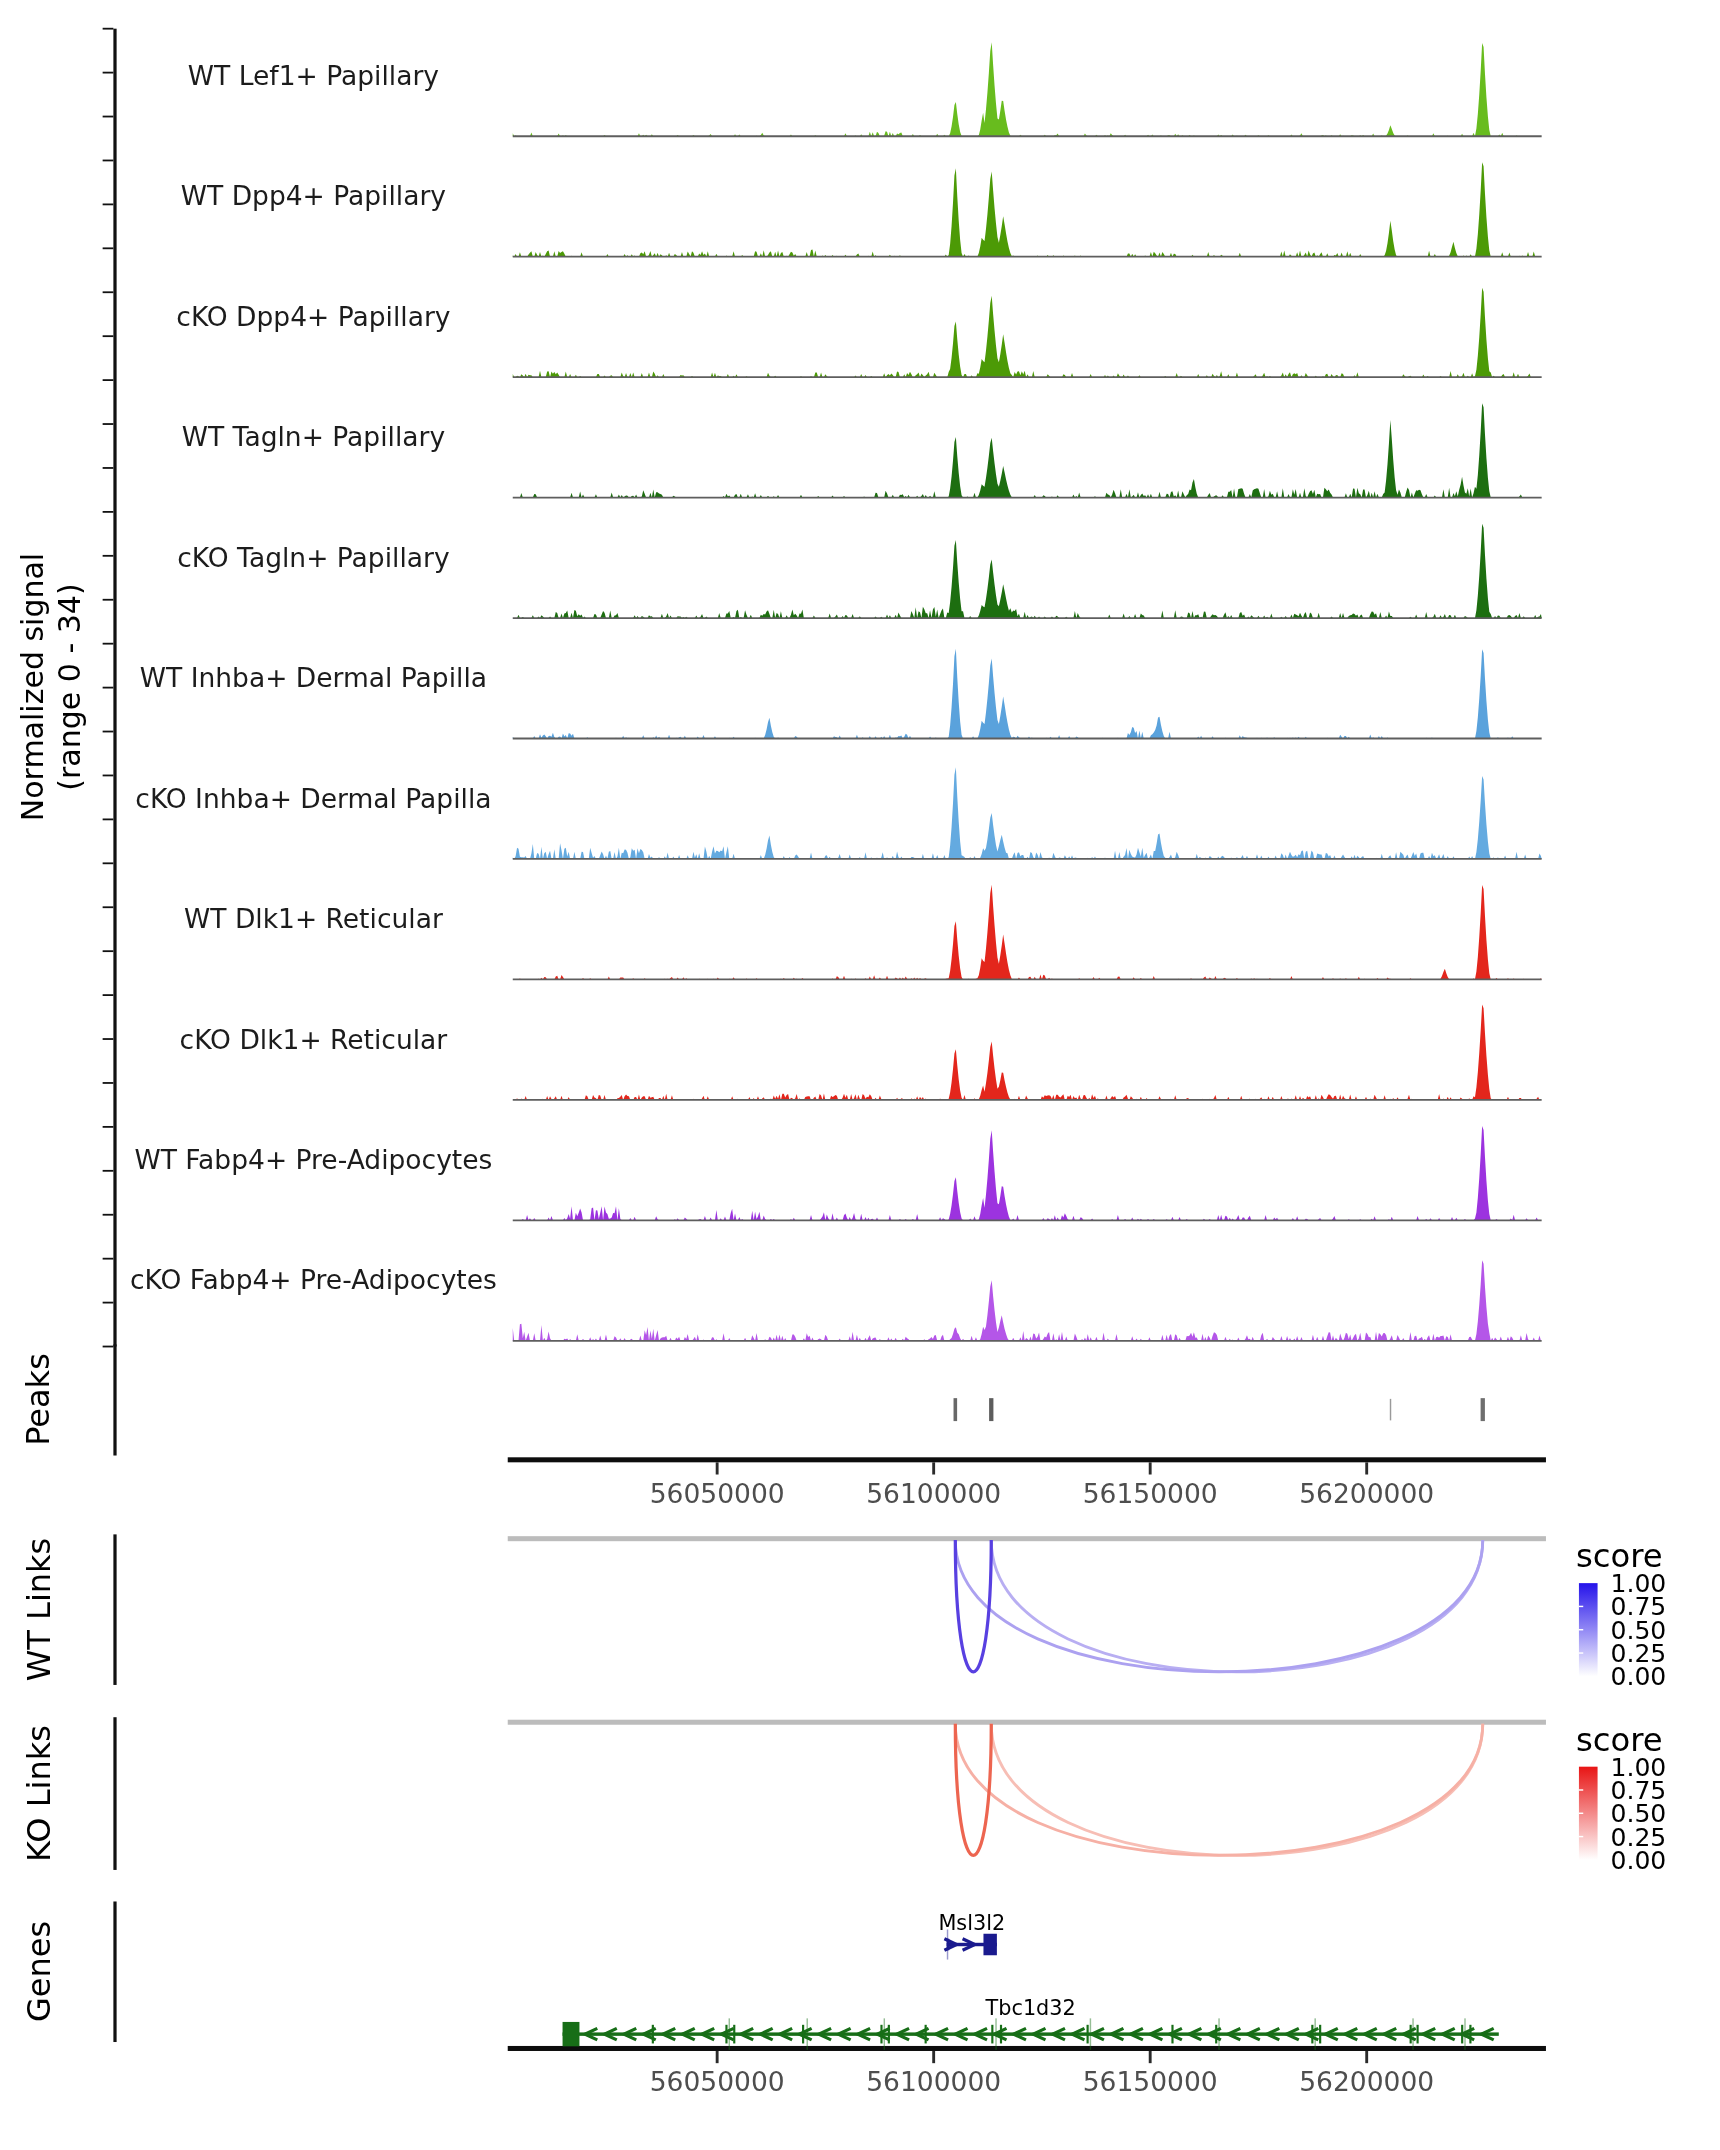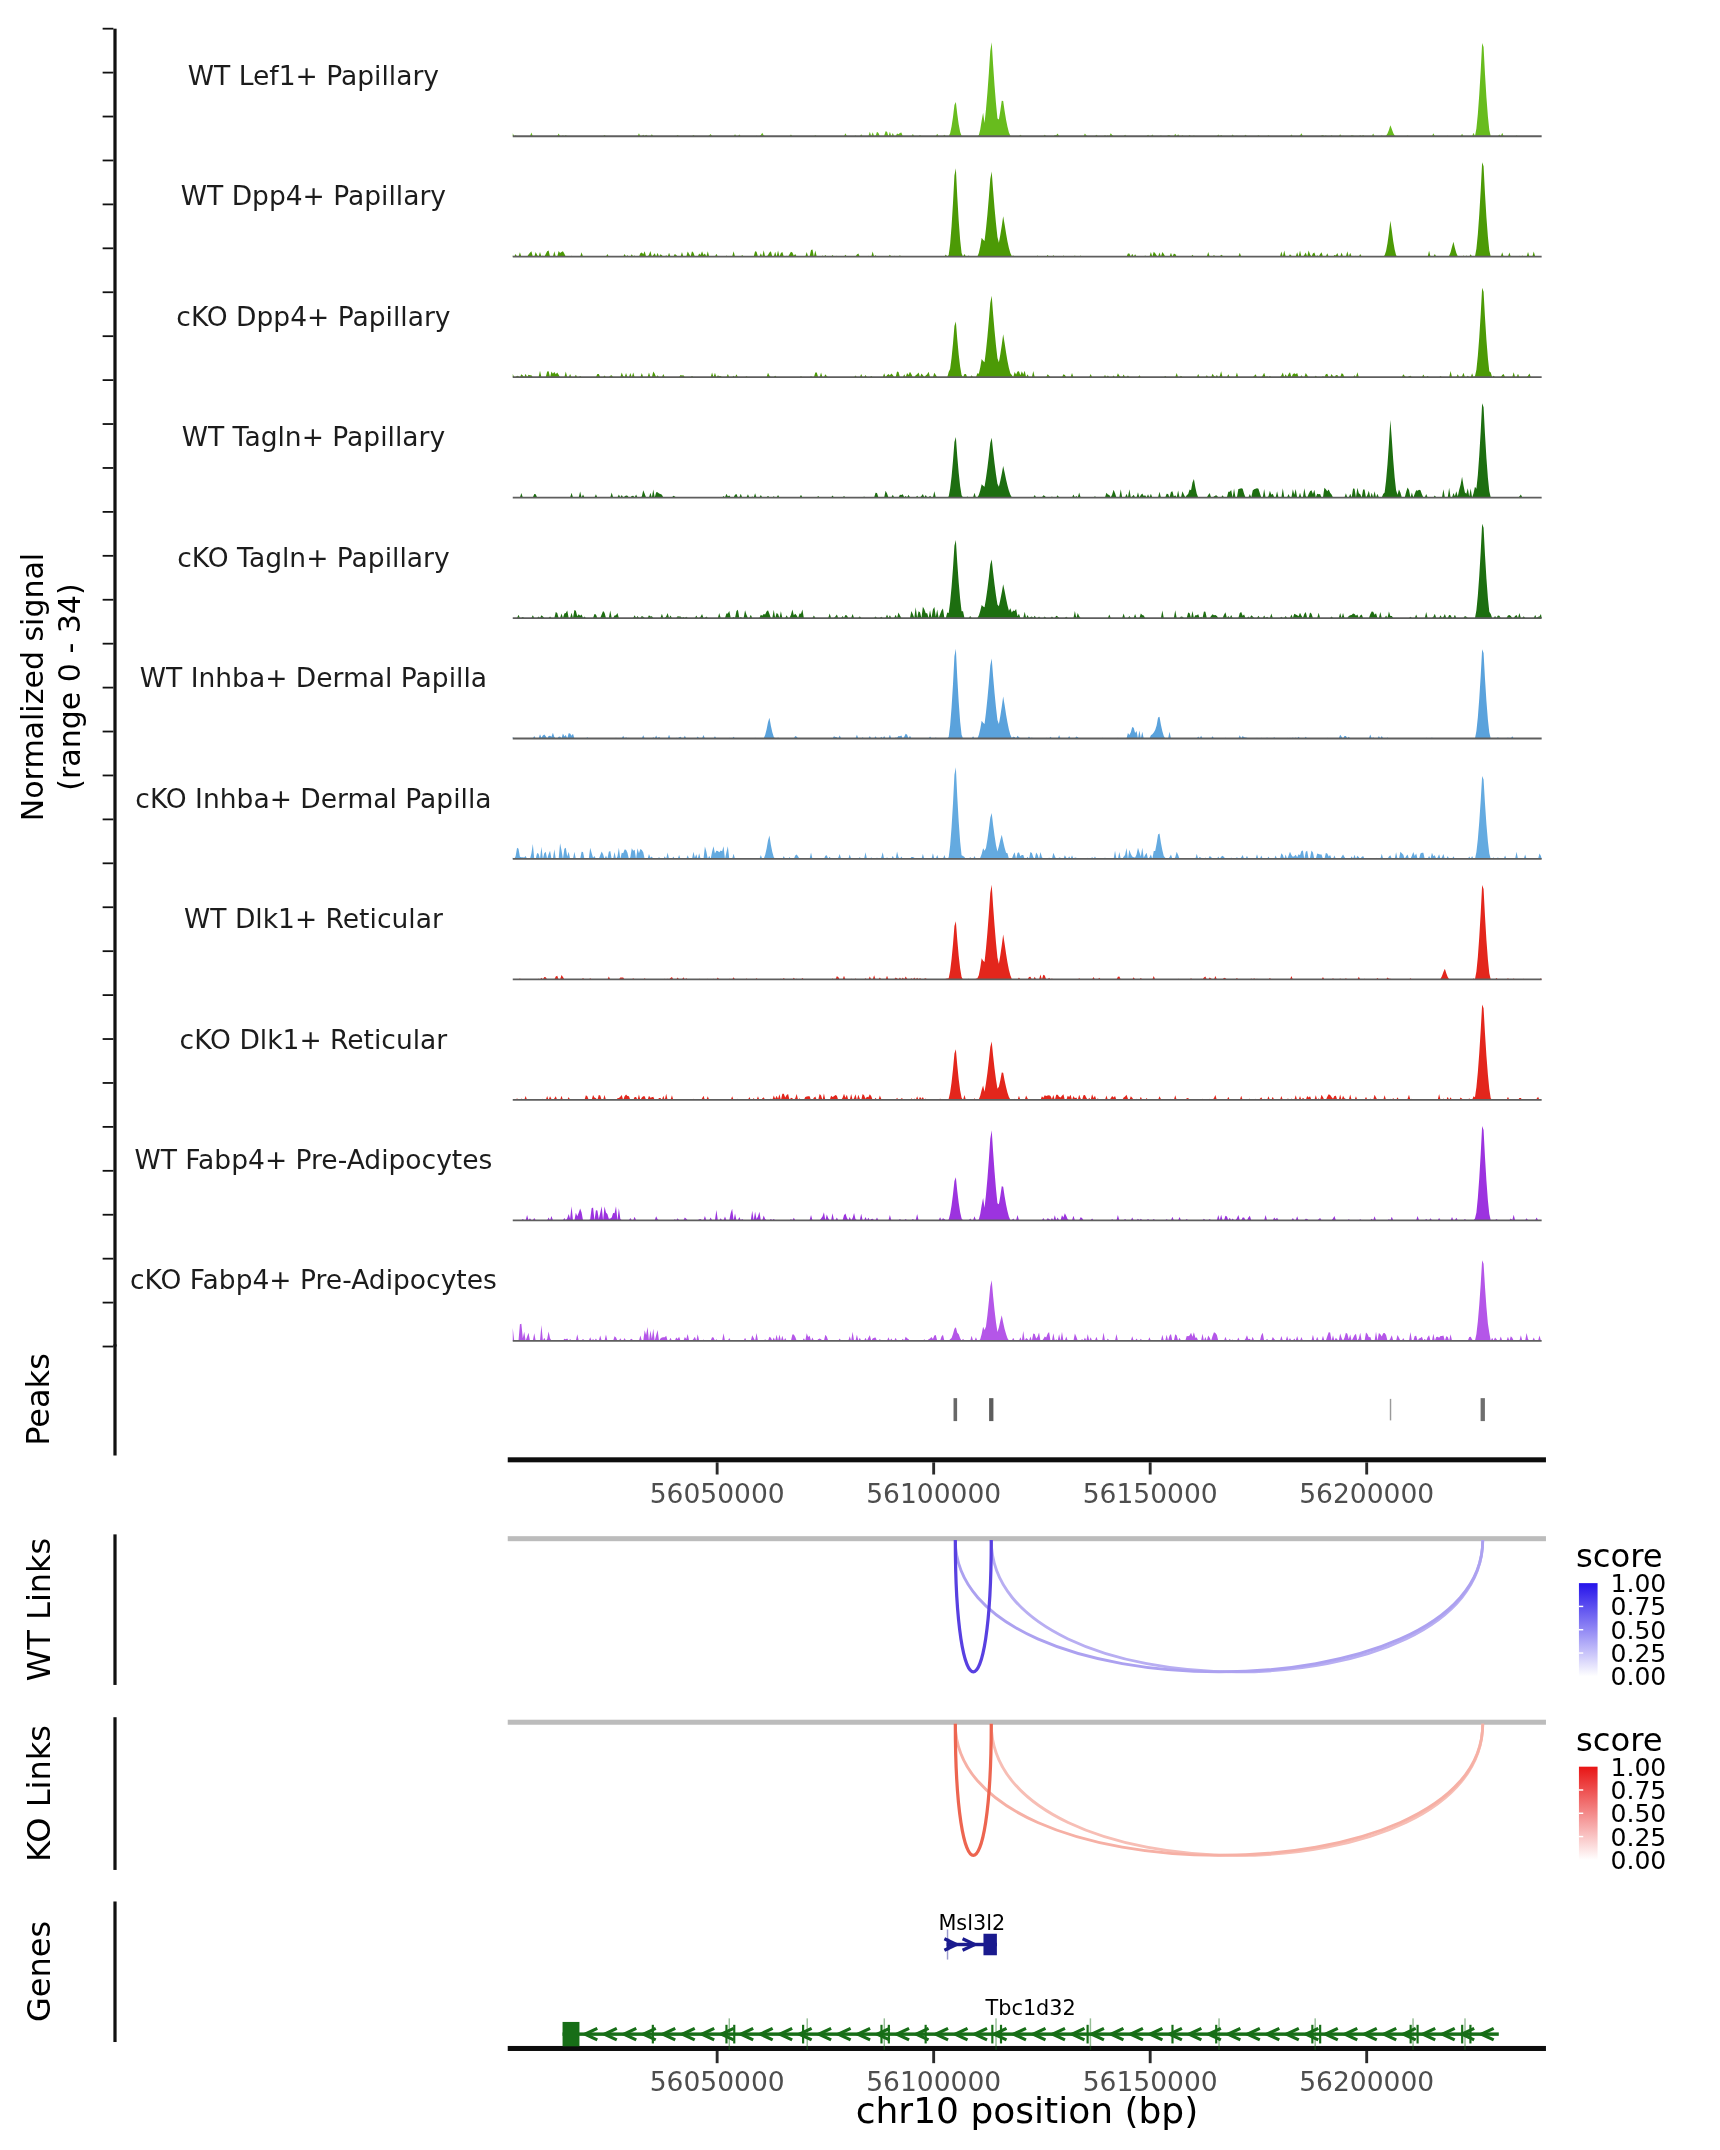--- a/index.html
+++ b/index.html
@@ -37,21 +37,20 @@
       <div>Normalized signal</div>
       <div>(range 0 - 34)</div>
     </div>
   </div>
 
   <div class="rot-label lbl-peaks">Peaks</div>
   <div class="rot-label lbl-wt">WT Links</div>
   <div class="rot-label lbl-ko">KO Links</div>
   <div class="rot-label lbl-genes">Genes</div>
 
-  <div class="xaxis-title">chr10 position (bp)</div>
 
   <svg id="gfx" width="1721" height="2151" viewBox="0 0 2400 3000">
       <text x="437" y="108" font-size="37" fill="#1c1c1c" text-anchor="middle" dominant-baseline="middle">WT Lef1+ Papillary</text>
       <path d="M 715 190 L 715 185.9 L 717 190.0 L 719 189.1 L 721 190.0 L 723 190.0 L 725 190.0 L 727 190.0 L 729 190.0 L 731 190.0 L 733 190.0 L 735 190.0 L 737 190.0 L 739 190.0 L 741 184.9 L 743 190.0 L 745 190.0 L 747 190.0 L 749 190.0 L 751 190.0 L 753 190.0 L 755 190.0 L 757 190.0 L 759 190.0 L 761 190.0 L 763 190.0 L 765 190.0 L 767 190.0 L 769 190.0 L 771 190.0 L 773 190.0 L 775 190.0 L 777 190.0 L 779 186.1 L 781 190.0 L 783 190.0 L 785 189.1 L 787 190.0 L 789 188.6 L 791 190.0 L 793 190.0 L 795 190.0 L 797 190.0 L 799 190.0 L 801 190.0 L 803 190.0 L 805 190.0 L 807 190.0 L 809 190.0 L 811 190.0 L 813 190.0 L 815 190.0 L 817 190.0 L 819 190.0 L 821 190.0 L 823 190.0 L 825 190.0 L 827 190.0 L 829 190.0 L 831 190.0 L 833 190.0 L 835 190.0 L 837 190.0 L 839 190.0 L 841 190.0 L 843 188.4 L 845 190.0 L 847 190.0 L 849 190.0 L 851 190.0 L 853 190.0 L 855 190.0 L 857 190.0 L 859 190.0 L 861 190.0 L 863 190.0 L 865 190.0 L 867 190.0 L 869 190.0 L 871 190.0 L 873 190.0 L 875 190.0 L 877 190.0 L 879 190.0 L 881 190.0 L 883 190.0 L 885 190.0 L 887 190.0 L 889 190.0 L 891 186.0 L 893 190.0 L 895 190.0 L 897 188.0 L 899 190.0 L 901 187.8 L 903 190.0 L 905 190.0 L 907 190.0 L 909 187.4 L 911 190.0 L 913 190.0 L 915 190.0 L 917 190.0 L 919 190.0 L 921 190.0 L 923 190.0 L 925 190.0 L 927 190.0 L 929 190.0 L 931 190.0 L 933 190.0 L 935 190.0 L 937 190.0 L 939 190.0 L 941 190.0 L 943 190.0 L 945 188.3 L 947 190.0 L 949 190.0 L 951 190.0 L 953 190.0 L 955 190.0 L 957 190.0 L 959 190.0 L 961 190.0 L 963 190.0 L 965 190.0 L 967 188.3 L 969 190.0 L 971 190.0 L 973 190.0 L 975 190.0 L 977 190.0 L 979 190.0 L 981 190.0 L 983 190.0 L 985 190.0 L 987 190.0 L 989 188.9 L 991 187.0 L 993 190.0 L 995 190.0 L 997 190.0 L 999 190.0 L 1001 190.0 L 1003 190.0 L 1005 190.0 L 1007 190.0 L 1009 190.0 L 1011 190.0 L 1013 190.0 L 1015 190.0 L 1017 190.0 L 1019 190.0 L 1021 190.0 L 1023 190.0 L 1025 187.4 L 1027 190.0 L 1029 190.0 L 1031 187.6 L 1033 190.0 L 1035 190.0 L 1037 190.0 L 1039 190.0 L 1041 190.0 L 1043 190.0 L 1045 190.0 L 1047 190.0 L 1049 190.0 L 1051 190.0 L 1053 190.0 L 1055 189.2 L 1057 190.0 L 1059 190.0 L 1061 188.2 L 1063 185.1 L 1065 189.1 L 1067 190.0 L 1069 190.0 L 1071 190.0 L 1073 190.0 L 1075 190.0 L 1077 190.0 L 1079 190.0 L 1081 190.0 L 1083 190.0 L 1085 190.0 L 1087 190.0 L 1089 190.0 L 1091 190.0 L 1093 190.0 L 1095 190.0 L 1097 190.0 L 1099 190.0 L 1101 190.0 L 1103 187.6 L 1105 190.0 L 1107 190.0 L 1109 190.0 L 1111 190.0 L 1113 190.0 L 1115 190.0 L 1117 190.0 L 1119 190.0 L 1121 190.0 L 1123 190.0 L 1125 190.0 L 1127 190.0 L 1129 190.0 L 1131 190.0 L 1133 190.0 L 1135 190.0 L 1137 188.5 L 1139 190.0 L 1141 190.0 L 1143 190.0 L 1145 190.0 L 1147 190.0 L 1149 190.0 L 1151 190.0 L 1153 190.0 L 1155 190.0 L 1157 190.0 L 1159 190.0 L 1161 190.0 L 1163 190.0 L 1165 190.0 L 1167 190.0 L 1169 190.0 L 1171 190.0 L 1173 190.0 L 1175 190.0 L 1177 190.0 L 1179 185.9 L 1181 190.0 L 1183 190.0 L 1185 190.0 L 1187 190.0 L 1189 190.0 L 1191 190.0 L 1193 189.0 L 1195 190.0 L 1197 190.0 L 1199 190.0 L 1201 187.3 L 1203 190.0 L 1205 190.0 L 1207 190.0 L 1209 190.0 L 1211 190.0 L 1213 183.9 L 1215 190.0 L 1217 184.5 L 1219 190.0 L 1221 190.0 L 1223 183.7 L 1225 185.5 L 1227 190.0 L 1229 190.0 L 1231 190.0 L 1233 189.2 L 1235 183.1 L 1237 183.8 L 1239 190.0 L 1241 183.8 L 1243 190.0 L 1245 185.4 L 1247 190.0 L 1249 190.0 L 1251 186.1 L 1253 187.2 L 1255 185.4 L 1257 184.8 L 1259 190.0 L 1261 190.0 L 1263 190.0 L 1265 190.0 L 1267 190.0 L 1269 190.0 L 1271 190.0 L 1273 186.8 L 1275 190.0 L 1277 190.0 L 1279 190.0 L 1281 190.0 L 1283 188.4 L 1285 190.0 L 1287 190.0 L 1289 190.0 L 1291 190.0 L 1293 190.0 L 1295 190.0 L 1297 190.0 L 1299 190.0 L 1301 190.0 L 1303 190.0 L 1305 190.0 L 1307 186.5 L 1309 190.0 L 1311 190.0 L 1313 190.0 L 1315 190.0 L 1317 188.0 L 1319 190.0 L 1321 190.0 L 1323 190.0 L 1325 186.0 L 1327 176.4 L 1329 163.1 L 1331 146.6 L 1333 142.2 L 1335 159.4 L 1337 173.5 L 1339 184.0 L 1341 189.8 L 1343 190.0 L 1345 190.0 L 1347 190.0 L 1349 190.0 L 1351 190.0 L 1353 190.0 L 1355 190.0 L 1357 190.0 L 1359 190.0 L 1361 190.0 L 1363 190.0 L 1365 188.7 L 1367 180.6 L 1369 167.9 L 1371 157.3 L 1373 171.6 L 1375 152.8 L 1377 129.5 L 1379 102.2 L 1381 71.2 L 1383 58.8 L 1385 91.1 L 1387 119.8 L 1389 144.6 L 1391 165.2 L 1393 166.6 L 1395 154.5 L 1397 140.6 L 1399 141.0 L 1401 154.8 L 1403 166.9 L 1405 176.9 L 1407 184.7 L 1409 189.4 L 1411 190.0 L 1413 190.0 L 1415 190.0 L 1417 190.0 L 1419 190.0 L 1421 190.0 L 1423 188.0 L 1425 190.0 L 1427 190.0 L 1429 190.0 L 1431 190.0 L 1433 190.0 L 1435 190.0 L 1437 190.0 L 1439 190.0 L 1441 190.0 L 1443 190.0 L 1445 190.0 L 1447 190.0 L 1449 190.0 L 1451 190.0 L 1453 190.0 L 1455 190.0 L 1457 187.8 L 1459 190.0 L 1461 190.0 L 1463 190.0 L 1465 190.0 L 1467 190.0 L 1469 190.0 L 1471 188.8 L 1473 188.8 L 1475 186.1 L 1477 190.0 L 1479 190.0 L 1481 190.0 L 1483 190.0 L 1485 190.0 L 1487 190.0 L 1489 190.0 L 1491 190.0 L 1493 190.0 L 1495 190.0 L 1497 190.0 L 1499 190.0 L 1501 190.0 L 1503 190.0 L 1505 190.0 L 1507 190.0 L 1509 190.0 L 1511 190.0 L 1513 186.1 L 1515 188.9 L 1517 190.0 L 1519 190.0 L 1521 190.0 L 1523 190.0 L 1525 190.0 L 1527 190.0 L 1529 188.1 L 1531 190.0 L 1533 190.0 L 1535 190.0 L 1537 190.0 L 1539 190.0 L 1541 188.6 L 1543 190.0 L 1545 188.9 L 1547 190.0 L 1549 185.9 L 1551 188.4 L 1553 190.0 L 1555 190.0 L 1557 190.0 L 1559 190.0 L 1561 190.0 L 1563 190.0 L 1565 190.0 L 1567 190.0 L 1569 187.8 L 1571 190.0 L 1573 190.0 L 1575 190.0 L 1577 190.0 L 1579 190.0 L 1581 190.0 L 1583 190.0 L 1585 190.0 L 1587 190.0 L 1589 190.0 L 1591 190.0 L 1593 190.0 L 1595 190.0 L 1597 190.0 L 1599 190.0 L 1601 187.9 L 1603 190.0 L 1605 190.0 L 1607 187.5 L 1609 190.0 L 1611 190.0 L 1613 190.0 L 1615 190.0 L 1617 190.0 L 1619 189.1 L 1621 190.0 L 1623 190.0 L 1625 190.0 L 1627 190.0 L 1629 188.8 L 1631 188.8 L 1633 190.0 L 1635 190.0 L 1637 190.0 L 1639 186.7 L 1641 190.0 L 1643 187.2 L 1645 190.0 L 1647 190.0 L 1649 188.8 L 1651 190.0 L 1653 190.0 L 1655 190.0 L 1657 190.0 L 1659 188.4 L 1661 190.0 L 1663 190.0 L 1665 189.1 L 1667 190.0 L 1669 190.0 L 1671 190.0 L 1673 190.0 L 1675 190.0 L 1677 190.0 L 1679 190.0 L 1681 190.0 L 1683 190.0 L 1685 190.0 L 1687 190.0 L 1689 190.0 L 1691 190.0 L 1693 190.0 L 1695 190.0 L 1697 190.0 L 1699 187.7 L 1701 190.0 L 1703 188.2 L 1705 190.0 L 1707 190.0 L 1709 190.0 L 1711 190.0 L 1713 190.0 L 1715 190.0 L 1717 190.0 L 1719 187.5 L 1721 190.0 L 1723 190.0 L 1725 189.2 L 1727 190.0 L 1729 190.0 L 1731 190.0 L 1733 190.0 L 1735 190.0 L 1737 188.1 L 1739 190.0 L 1741 190.0 L 1743 190.0 L 1745 190.0 L 1747 190.0 L 1749 190.0 L 1751 190.0 L 1753 190.0 L 1755 188.6 L 1757 190.0 L 1759 190.0 L 1761 190.0 L 1763 190.0 L 1765 190.0 L 1767 190.0 L 1769 188.7 L 1771 190.0 L 1773 190.0 L 1775 190.0 L 1777 190.0 L 1779 190.0 L 1781 190.0 L 1783 190.0 L 1785 190.0 L 1787 190.0 L 1789 190.0 L 1791 190.0 L 1793 190.0 L 1795 190.0 L 1797 190.0 L 1799 190.0 L 1801 187.5 L 1803 190.0 L 1805 190.0 L 1807 190.0 L 1809 190.0 L 1811 190.0 L 1813 189.0 L 1815 185.7 L 1817 190.0 L 1819 190.0 L 1821 190.0 L 1823 190.0 L 1825 190.0 L 1827 190.0 L 1829 190.0 L 1831 190.0 L 1833 190.0 L 1835 190.0 L 1837 190.0 L 1839 190.0 L 1841 190.0 L 1843 189.1 L 1845 188.3 L 1847 190.0 L 1849 189.0 L 1851 190.0 L 1853 190.0 L 1855 190.0 L 1857 188.7 L 1859 190.0 L 1861 190.0 L 1863 190.0 L 1865 190.0 L 1867 190.0 L 1869 187.4 L 1871 190.0 L 1873 189.2 L 1875 190.0 L 1877 190.0 L 1879 190.0 L 1881 190.0 L 1883 190.0 L 1885 188.6 L 1887 188.9 L 1889 190.0 L 1891 190.0 L 1893 190.0 L 1895 190.0 L 1897 188.8 L 1899 190.0 L 1901 188.4 L 1903 190.0 L 1905 190.0 L 1907 190.0 L 1909 190.0 L 1911 190.0 L 1913 190.0 L 1915 186.2 L 1917 190.0 L 1919 190.0 L 1921 190.0 L 1923 190.0 L 1925 190.0 L 1927 189.1 L 1929 190.0 L 1931 190.0 L 1933 189.5 L 1935 186.3 L 1937 181.3 L 1939 174.8 L 1941 180.0 L 1943 185.4 L 1945 189.0 L 1947 190.0 L 1949 190.0 L 1951 190.0 L 1953 190.0 L 1955 190.0 L 1957 190.0 L 1959 190.0 L 1961 190.0 L 1963 189.1 L 1965 190.0 L 1967 190.0 L 1969 190.0 L 1971 190.0 L 1973 190.0 L 1975 190.0 L 1977 190.0 L 1979 190.0 L 1981 190.0 L 1983 190.0 L 1985 190.0 L 1987 190.0 L 1989 190.0 L 1991 190.0 L 1993 190.0 L 1995 190.0 L 1997 190.0 L 1999 185.8 L 2001 190.0 L 2003 190.0 L 2005 190.0 L 2007 190.0 L 2009 190.0 L 2011 190.0 L 2013 190.0 L 2015 190.0 L 2017 190.0 L 2019 189.2 L 2021 190.0 L 2023 190.0 L 2025 190.0 L 2027 190.0 L 2029 190.0 L 2031 190.0 L 2033 190.0 L 2035 190.0 L 2037 190.0 L 2039 186.7 L 2041 190.0 L 2043 190.0 L 2045 190.0 L 2047 190.0 L 2049 190.0 L 2051 190.0 L 2053 190.0 L 2055 185.2 L 2057 189.9 L 2059 179.2 L 2061 159.0 L 2063 131.8 L 2065 98.6 L 2067 60.1 L 2069 65.7 L 2071 103.5 L 2073 135.9 L 2075 162.3 L 2077 181.4 L 2079 190.0 L 2081 190.0 L 2083 190.0 L 2085 190.0 L 2087 190.0 L 2089 190.0 L 2091 187.7 L 2093 190.0 L 2095 185.2 L 2097 190.0 L 2099 190.0 L 2101 190.0 L 2103 190.0 L 2105 190.0 L 2107 190.0 L 2109 190.0 L 2111 190.0 L 2113 190.0 L 2115 189.0 L 2117 190.0 L 2119 190.0 L 2121 190.0 L 2123 190.0 L 2125 190.0 L 2127 190.0 L 2129 190.0 L 2131 190.0 L 2133 190.0 L 2135 190.0 L 2137 190.0 L 2139 190.0 L 2141 190.0 L 2143 190.0 L 2145 190.0 L 2147 190.0 L 2149 190.0 L 2150 190 Z" fill="#68BC1E" stroke="none"></path>
       <line x1="715" y1="190" x2="2150" y2="190" stroke="#5e5e5e" stroke-width="2.5"></line>
       <text x="437" y="276" font-size="37" fill="#1c1c1c" text-anchor="middle" dominant-baseline="middle">WT Dpp4+ Papillary</text>
       <path d="M 715 358 L 715 356.3 L 717 358.0 L 719 354.3 L 721 358.0 L 723 358.0 L 725 351.9 L 727 358.0 L 729 358.0 L 731 358.0 L 733 358.0 L 735 358.0 L 737 355.1 L 739 352.4 L 741 350.5 L 743 358.0 L 745 358.0 L 747 351.6 L 749 355.7 L 751 358.0 L 753 351.3 L 755 358.0 L 757 356.5 L 759 358.0 L 761 354.4 L 763 350.5 L 765 349.5 L 767 358.0 L 769 358.0 L 771 358.0 L 773 350.5 L 775 358.0 L 777 358.0 L 779 350.2 L 781 352.8 L 783 351.4 L 785 350.3 L 787 354.0 L 789 358.0 L 791 358.0 L 793 358.0 L 795 358.0 L 797 356.6 L 799 358.0 L 801 358.0 L 803 358.0 L 805 358.0 L 807 358.0 L 809 358.0 L 811 351.8 L 813 358.0 L 815 358.0 L 817 358.0 L 819 358.0 L 821 358.0 L 823 358.0 L 825 358.0 L 827 358.0 L 829 358.0 L 831 358.0 L 833 358.0 L 835 358.0 L 837 358.0 L 839 358.0 L 841 358.0 L 843 358.0 L 845 358.0 L 847 354.3 L 849 358.0 L 851 358.0 L 853 358.0 L 855 358.0 L 857 358.0 L 859 358.0 L 861 358.0 L 863 358.0 L 865 358.0 L 867 358.0 L 869 358.0 L 871 354.1 L 873 358.0 L 875 356.1 L 877 358.0 L 879 358.0 L 881 354.6 L 883 358.0 L 885 356.4 L 887 358.0 L 889 358.0 L 891 358.0 L 893 353.2 L 895 352.3 L 897 354.6 L 899 350.4 L 901 358.0 L 903 358.0 L 905 355.4 L 907 350.2 L 909 358.0 L 911 356.0 L 913 353.3 L 915 358.0 L 917 352.5 L 919 358.0 L 921 354.5 L 923 355.9 L 925 358.0 L 927 358.0 L 929 356.1 L 931 358.0 L 933 352.6 L 935 358.0 L 937 358.0 L 939 358.0 L 941 354.2 L 943 355.5 L 945 358.0 L 947 358.0 L 949 358.0 L 951 351.3 L 953 358.0 L 955 358.0 L 957 358.0 L 959 350.9 L 961 354.1 L 963 358.0 L 965 350.4 L 967 352.4 L 969 358.0 L 971 358.0 L 973 358.0 L 975 353.4 L 977 355.8 L 979 350.5 L 981 355.8 L 983 353.4 L 985 358.0 L 987 350.3 L 989 358.0 L 991 358.0 L 993 358.0 L 995 358.0 L 997 358.0 L 999 353.8 L 1001 358.0 L 1003 358.0 L 1005 358.0 L 1007 358.0 L 1009 358.0 L 1011 358.0 L 1013 356.2 L 1015 358.0 L 1017 358.0 L 1019 358.0 L 1021 358.0 L 1023 350.3 L 1025 358.0 L 1027 358.0 L 1029 358.0 L 1031 358.0 L 1033 358.0 L 1035 355.7 L 1037 358.0 L 1039 358.0 L 1041 358.0 L 1043 358.0 L 1045 358.0 L 1047 358.0 L 1049 358.0 L 1051 358.0 L 1053 350.5 L 1055 351.2 L 1057 358.0 L 1059 358.0 L 1061 353.2 L 1063 358.0 L 1065 348.9 L 1067 358.0 L 1069 358.0 L 1071 355.7 L 1073 352.0 L 1075 350.5 L 1077 358.0 L 1079 358.0 L 1081 351.0 L 1083 358.0 L 1085 349.4 L 1087 358.0 L 1089 352.7 L 1091 351.6 L 1093 358.0 L 1095 358.0 L 1097 356.7 L 1099 358.0 L 1101 354.5 L 1103 351.1 L 1105 352.1 L 1107 356.7 L 1109 354.4 L 1111 358.0 L 1113 358.0 L 1115 358.0 L 1117 358.0 L 1119 358.0 L 1121 358.0 L 1123 358.0 L 1125 351.6 L 1127 358.0 L 1129 358.0 L 1131 348.6 L 1133 348.0 L 1135 358.0 L 1137 349.3 L 1139 358.0 L 1141 358.0 L 1143 358.0 L 1145 358.0 L 1147 356.3 L 1149 358.0 L 1151 355.8 L 1153 358.0 L 1155 358.0 L 1157 358.0 L 1159 358.0 L 1161 355.8 L 1163 358.0 L 1165 358.0 L 1167 356.6 L 1169 358.0 L 1171 358.0 L 1173 358.0 L 1175 358.0 L 1177 358.0 L 1179 355.2 L 1181 358.0 L 1183 358.0 L 1185 358.0 L 1187 358.0 L 1189 358.0 L 1191 358.0 L 1193 358.0 L 1195 354.9 L 1197 353.6 L 1199 358.0 L 1201 358.0 L 1203 358.0 L 1205 358.0 L 1207 358.0 L 1209 358.0 L 1211 356.6 L 1213 358.0 L 1215 358.0 L 1217 350.8 L 1219 358.0 L 1221 355.9 L 1223 358.0 L 1225 358.0 L 1227 358.0 L 1229 358.0 L 1231 358.0 L 1233 358.0 L 1235 358.0 L 1237 358.0 L 1239 358.0 L 1241 355.3 L 1243 358.0 L 1245 358.0 L 1247 356.6 L 1249 358.0 L 1251 358.0 L 1253 358.0 L 1255 356.1 L 1257 358.0 L 1259 358.0 L 1261 358.0 L 1263 358.0 L 1265 358.0 L 1267 358.0 L 1269 358.0 L 1271 358.0 L 1273 358.0 L 1275 358.0 L 1277 358.0 L 1279 358.0 L 1281 358.0 L 1283 358.0 L 1285 358.0 L 1287 358.0 L 1289 358.0 L 1291 358.0 L 1293 358.0 L 1295 358.0 L 1297 358.0 L 1299 358.0 L 1301 358.0 L 1303 358.0 L 1305 358.0 L 1307 358.0 L 1309 358.0 L 1311 358.0 L 1313 358.0 L 1315 358.0 L 1317 358.0 L 1319 355.1 L 1321 358.0 L 1323 355.7 L 1325 340.2 L 1327 315.4 L 1329 283.2 L 1331 244.8 L 1333 234.6 L 1335 274.4 L 1337 308.2 L 1339 334.9 L 1341 353.0 L 1343 358.0 L 1345 354.4 L 1347 358.0 L 1349 358.0 L 1351 356.5 L 1353 358.0 L 1355 358.0 L 1357 358.0 L 1359 358.0 L 1361 358.0 L 1363 357.9 L 1365 352.9 L 1367 343.7 L 1369 331.5 L 1371 334.5 L 1373 336.2 L 1375 319.3 L 1377 299.0 L 1379 275.6 L 1381 249.5 L 1383 239.1 L 1385 266.2 L 1387 290.7 L 1389 312.1 L 1391 330.4 L 1393 338.4 L 1395 327.7 L 1397 315.4 L 1399 301.7 L 1401 313.2 L 1403 325.7 L 1405 336.7 L 1407 345.8 L 1409 352.9 L 1411 357.3 L 1413 356.2 L 1415 358.0 L 1417 358.0 L 1419 358.0 L 1421 358.0 L 1423 358.0 L 1425 358.0 L 1427 358.0 L 1429 358.0 L 1431 358.0 L 1433 358.0 L 1435 358.0 L 1437 358.0 L 1439 358.0 L 1441 358.0 L 1443 358.0 L 1445 358.0 L 1447 356.4 L 1449 358.0 L 1451 358.0 L 1453 358.0 L 1455 358.0 L 1457 358.0 L 1459 358.0 L 1461 355.8 L 1463 358.0 L 1465 358.0 L 1467 358.0 L 1469 356.0 L 1471 358.0 L 1473 358.0 L 1475 358.0 L 1477 358.0 L 1479 358.0 L 1481 358.0 L 1483 356.2 L 1485 358.0 L 1487 358.0 L 1489 358.0 L 1491 358.0 L 1493 358.0 L 1495 358.0 L 1497 358.0 L 1499 356.5 L 1501 358.0 L 1503 358.0 L 1505 358.0 L 1507 356.5 L 1509 358.0 L 1511 358.0 L 1513 358.0 L 1515 358.0 L 1517 358.0 L 1519 358.0 L 1521 358.0 L 1523 358.0 L 1525 358.0 L 1527 358.0 L 1529 358.0 L 1531 358.0 L 1533 358.0 L 1535 358.0 L 1537 358.0 L 1539 358.0 L 1541 358.0 L 1543 358.0 L 1545 358.0 L 1547 358.0 L 1549 358.0 L 1551 358.0 L 1553 358.0 L 1555 358.0 L 1557 358.0 L 1559 358.0 L 1561 358.0 L 1563 358.0 L 1565 358.0 L 1567 358.0 L 1569 358.0 L 1571 358.0 L 1573 353.6 L 1575 353.6 L 1577 358.0 L 1579 354.0 L 1581 358.0 L 1583 354.6 L 1585 358.0 L 1587 358.0 L 1589 358.0 L 1591 358.0 L 1593 358.0 L 1595 358.0 L 1597 356.4 L 1599 358.0 L 1601 358.0 L 1603 358.0 L 1605 351.5 L 1607 358.0 L 1609 351.2 L 1611 353.2 L 1613 356.2 L 1615 358.0 L 1617 352.3 L 1619 358.0 L 1621 351.6 L 1623 354.1 L 1625 358.0 L 1627 358.0 L 1629 358.0 L 1631 358.0 L 1633 352.5 L 1635 358.0 L 1637 354.0 L 1639 354.4 L 1641 358.0 L 1643 358.0 L 1645 358.0 L 1647 358.0 L 1649 358.0 L 1651 358.0 L 1653 358.0 L 1655 358.0 L 1657 358.0 L 1659 358.0 L 1661 358.0 L 1663 355.3 L 1665 358.0 L 1667 358.0 L 1669 358.0 L 1671 358.0 L 1673 358.0 L 1675 358.0 L 1677 358.0 L 1679 358.0 L 1681 358.0 L 1683 358.0 L 1685 351.3 L 1687 358.0 L 1689 358.0 L 1691 358.0 L 1693 355.5 L 1695 358.0 L 1697 358.0 L 1699 358.0 L 1701 358.0 L 1703 355.4 L 1705 356.8 L 1707 358.0 L 1709 358.0 L 1711 358.0 L 1713 358.0 L 1715 358.0 L 1717 358.0 L 1719 358.0 L 1721 358.0 L 1723 358.0 L 1725 358.0 L 1727 358.0 L 1729 352.5 L 1731 358.0 L 1733 358.0 L 1735 358.0 L 1737 358.0 L 1739 358.0 L 1741 358.0 L 1743 358.0 L 1745 358.0 L 1747 358.0 L 1749 358.0 L 1751 358.0 L 1753 358.0 L 1755 358.0 L 1757 358.0 L 1759 358.0 L 1761 358.0 L 1763 358.0 L 1765 358.0 L 1767 358.0 L 1769 358.0 L 1771 358.0 L 1773 358.0 L 1775 358.0 L 1777 358.0 L 1779 358.0 L 1781 358.0 L 1783 358.0 L 1785 358.0 L 1787 350.9 L 1789 358.0 L 1791 349.3 L 1793 358.0 L 1795 358.0 L 1797 358.0 L 1799 354.7 L 1801 356.8 L 1803 358.0 L 1805 358.0 L 1807 358.0 L 1809 351.8 L 1811 358.0 L 1813 349.5 L 1815 358.0 L 1817 358.0 L 1819 355.6 L 1821 352.0 L 1823 358.0 L 1825 349.3 L 1827 355.1 L 1829 358.0 L 1831 353.7 L 1833 352.2 L 1835 358.0 L 1837 356.0 L 1839 358.0 L 1841 354.6 L 1843 351.7 L 1845 358.0 L 1847 358.0 L 1849 358.0 L 1851 353.1 L 1853 358.0 L 1855 358.0 L 1857 358.0 L 1859 358.0 L 1861 355.6 L 1863 356.2 L 1865 352.8 L 1867 358.0 L 1869 358.0 L 1871 352.1 L 1873 358.0 L 1875 358.0 L 1877 358.0 L 1879 350.3 L 1881 358.0 L 1883 352.5 L 1885 358.0 L 1887 358.0 L 1889 358.0 L 1891 356.8 L 1893 358.0 L 1895 358.0 L 1897 354.3 L 1899 358.0 L 1901 358.0 L 1903 358.0 L 1905 358.0 L 1907 358.0 L 1909 358.0 L 1911 358.0 L 1913 358.0 L 1915 358.0 L 1917 358.0 L 1919 358.0 L 1921 358.0 L 1923 358.0 L 1925 358.0 L 1927 358.0 L 1929 358.0 L 1931 356.0 L 1933 350.1 L 1935 339.1 L 1937 324.9 L 1939 308.0 L 1941 321.5 L 1943 336.3 L 1945 348.0 L 1947 355.9 L 1949 358.0 L 1951 358.0 L 1953 358.0 L 1955 358.0 L 1957 358.0 L 1959 358.0 L 1961 358.0 L 1963 358.0 L 1965 358.0 L 1967 358.0 L 1969 358.0 L 1971 358.0 L 1973 358.0 L 1975 358.0 L 1977 358.0 L 1979 358.0 L 1981 358.0 L 1983 358.0 L 1985 358.0 L 1987 358.0 L 1989 358.0 L 1991 358.0 L 1993 349.7 L 1995 358.0 L 1997 358.0 L 1999 358.0 L 2001 354.4 L 2003 358.0 L 2005 358.0 L 2007 358.0 L 2009 358.0 L 2011 358.0 L 2013 358.0 L 2015 358.0 L 2017 358.0 L 2019 358.0 L 2021 356.7 L 2023 351.7 L 2025 344.3 L 2027 337.0 L 2029 346.0 L 2031 352.9 L 2033 357.3 L 2035 358.0 L 2037 358.0 L 2039 358.0 L 2041 356.4 L 2043 358.0 L 2045 356.2 L 2047 358.0 L 2049 358.0 L 2051 354.7 L 2053 358.0 L 2055 358.0 L 2057 357.9 L 2059 347.1 L 2061 326.6 L 2063 299.0 L 2065 265.4 L 2067 226.4 L 2069 232.0 L 2071 270.4 L 2073 303.2 L 2075 329.9 L 2077 349.3 L 2079 358.0 L 2081 358.0 L 2083 358.0 L 2085 358.0 L 2087 358.0 L 2089 358.0 L 2091 358.0 L 2093 358.0 L 2095 351.8 L 2097 358.0 L 2099 358.0 L 2101 358.0 L 2103 358.0 L 2105 352.2 L 2107 358.0 L 2109 358.0 L 2111 358.0 L 2113 358.0 L 2115 358.0 L 2117 358.0 L 2119 356.6 L 2121 358.0 L 2123 356.2 L 2125 358.0 L 2127 358.0 L 2129 358.0 L 2131 351.6 L 2133 358.0 L 2135 358.0 L 2137 358.0 L 2139 350.8 L 2141 358.0 L 2143 358.0 L 2145 358.0 L 2147 358.0 L 2149 358.0 L 2150 358 Z" fill="#4C9A06" stroke="none"></path>
       <line x1="715" y1="358" x2="2150" y2="358" stroke="#5e5e5e" stroke-width="2.5"></line>
       <text x="437" y="444" font-size="37" fill="#1c1c1c" text-anchor="middle" dominant-baseline="middle">cKO Dpp4+ Papillary</text>
       <path d="M 715 526 L 715 521.7 L 717 526.0 L 719 526.0 L 721 524.2 L 723 524.8 L 725 526.0 L 727 522.1 L 729 523.6 L 731 526.0 L 733 521.4 L 735 526.0 L 737 522.6 L 739 523.4 L 741 523.3 L 743 526.0 L 745 526.0 L 747 526.0 L 749 526.0 L 751 526.0 L 753 517.1 L 755 526.0 L 757 526.0 L 759 526.0 L 761 526.0 L 763 518.3 L 765 517.8 L 767 526.0 L 769 518.2 L 771 521.4 L 773 518.9 L 775 521.8 L 777 519.4 L 779 522.5 L 781 526.0 L 783 526.0 L 785 526.0 L 787 526.0 L 789 518.3 L 791 526.0 L 793 526.0 L 795 521.6 L 797 526.0 L 799 526.0 L 801 526.0 L 803 522.5 L 805 526.0 L 807 526.0 L 809 524.5 L 811 526.0 L 813 526.0 L 815 526.0 L 817 526.0 L 819 526.0 L 821 526.0 L 823 526.0 L 825 526.0 L 827 526.0 L 829 526.0 L 831 526.0 L 833 521.7 L 835 521.7 L 837 526.0 L 839 526.0 L 841 526.0 L 843 523.8 L 845 526.0 L 847 526.0 L 849 526.0 L 851 524.0 L 853 523.3 L 855 526.0 L 857 526.0 L 859 526.0 L 861 526.0 L 863 526.0 L 865 526.0 L 867 519.7 L 869 524.8 L 871 526.0 L 873 520.1 L 875 526.0 L 877 526.0 L 879 520.2 L 881 526.0 L 883 519.4 L 885 526.0 L 887 526.0 L 889 526.0 L 891 526.0 L 893 526.0 L 895 520.2 L 897 526.0 L 899 526.0 L 901 526.0 L 903 526.0 L 905 519.4 L 907 526.0 L 909 526.0 L 911 518.0 L 913 521.2 L 915 526.0 L 917 523.3 L 919 526.0 L 921 526.0 L 923 526.0 L 925 521.6 L 927 526.0 L 929 526.0 L 931 526.0 L 933 526.0 L 935 526.0 L 937 526.0 L 939 526.0 L 941 526.0 L 943 526.0 L 945 526.0 L 947 526.0 L 949 522.9 L 951 523.8 L 953 523.5 L 955 526.0 L 957 526.0 L 959 526.0 L 961 526.0 L 963 526.0 L 965 524.5 L 967 526.0 L 969 526.0 L 971 526.0 L 973 526.0 L 975 526.0 L 977 526.0 L 979 526.0 L 981 526.0 L 983 526.0 L 985 526.0 L 987 526.0 L 989 526.0 L 991 526.0 L 993 519.6 L 995 526.0 L 997 520.0 L 999 526.0 L 1001 523.7 L 1003 524.5 L 1005 524.3 L 1007 526.0 L 1009 526.0 L 1011 526.0 L 1013 526.0 L 1015 521.6 L 1017 526.0 L 1019 526.0 L 1021 526.0 L 1023 523.9 L 1025 526.0 L 1027 521.9 L 1029 526.0 L 1031 526.0 L 1033 526.0 L 1035 526.0 L 1037 526.0 L 1039 526.0 L 1041 524.7 L 1043 526.0 L 1045 526.0 L 1047 526.0 L 1049 526.0 L 1051 526.0 L 1053 526.0 L 1055 526.0 L 1057 526.0 L 1059 526.0 L 1061 526.0 L 1063 526.0 L 1065 526.0 L 1067 526.0 L 1069 526.0 L 1071 519.8 L 1073 524.0 L 1075 526.0 L 1077 526.0 L 1079 526.0 L 1081 524.2 L 1083 526.0 L 1085 526.0 L 1087 526.0 L 1089 526.0 L 1091 526.0 L 1093 526.0 L 1095 526.0 L 1097 526.0 L 1099 526.0 L 1101 526.0 L 1103 526.0 L 1105 526.0 L 1107 526.0 L 1109 526.0 L 1111 526.0 L 1113 526.0 L 1115 526.0 L 1117 524.8 L 1119 526.0 L 1121 526.0 L 1123 526.0 L 1125 526.0 L 1127 526.0 L 1129 526.0 L 1131 524.6 L 1133 526.0 L 1135 526.0 L 1137 519.7 L 1139 519.4 L 1141 526.0 L 1143 526.0 L 1145 519.4 L 1147 526.0 L 1149 526.0 L 1151 521.8 L 1153 524.7 L 1155 526.0 L 1157 526.0 L 1159 526.0 L 1161 526.0 L 1163 526.0 L 1165 526.0 L 1167 526.0 L 1169 526.0 L 1171 526.0 L 1173 526.0 L 1175 526.0 L 1177 526.0 L 1179 526.0 L 1181 526.0 L 1183 526.0 L 1185 526.0 L 1187 526.0 L 1189 526.0 L 1191 526.0 L 1193 523.8 L 1195 526.0 L 1197 526.0 L 1199 526.0 L 1201 521.6 L 1203 526.0 L 1205 526.0 L 1207 522.9 L 1209 526.0 L 1211 526.0 L 1213 526.0 L 1215 524.5 L 1217 526.0 L 1219 526.0 L 1221 526.0 L 1223 526.0 L 1225 526.0 L 1227 526.0 L 1229 526.0 L 1231 526.0 L 1233 520.5 L 1235 526.0 L 1237 523.4 L 1239 521.7 L 1241 523.7 L 1243 520.9 L 1245 523.1 L 1247 526.0 L 1249 526.0 L 1251 518.3 L 1253 518.8 L 1255 526.0 L 1257 526.0 L 1259 526.0 L 1261 521.8 L 1263 526.0 L 1265 520.2 L 1267 522.9 L 1269 518.6 L 1271 521.8 L 1273 526.0 L 1275 526.0 L 1277 523.5 L 1279 522.1 L 1281 519.5 L 1283 526.0 L 1285 520.8 L 1287 523.2 L 1289 526.0 L 1291 523.8 L 1293 522.1 L 1295 518.5 L 1297 526.0 L 1299 526.0 L 1301 526.0 L 1303 520.0 L 1305 523.1 L 1307 526.0 L 1309 526.0 L 1311 526.0 L 1313 526.0 L 1315 526.0 L 1317 526.0 L 1319 526.0 L 1321 526.0 L 1323 518.9 L 1325 514.8 L 1327 499.2 L 1329 479.0 L 1331 454.8 L 1333 448.4 L 1335 473.5 L 1337 494.7 L 1339 511.5 L 1341 522.9 L 1343 526.0 L 1345 521.7 L 1347 521.5 L 1349 526.0 L 1351 526.0 L 1353 526.0 L 1355 523.3 L 1357 526.0 L 1359 526.0 L 1361 526.0 L 1363 520.5 L 1365 521.1 L 1367 512.4 L 1369 500.7 L 1371 503.6 L 1373 505.2 L 1375 489.1 L 1377 469.8 L 1379 447.5 L 1381 422.6 L 1383 412.6 L 1385 438.5 L 1387 461.8 L 1389 482.3 L 1391 499.7 L 1393 505.2 L 1395 493.9 L 1397 480.9 L 1399 466.3 L 1401 478.5 L 1403 491.8 L 1405 503.4 L 1407 513.1 L 1409 520.5 L 1411 523.0 L 1413 526.0 L 1415 518.7 L 1417 522.3 L 1419 518.2 L 1421 517.9 L 1423 523.2 L 1425 517.9 L 1427 522.3 L 1429 517.1 L 1431 526.0 L 1433 522.0 L 1435 526.0 L 1437 526.0 L 1439 526.0 L 1441 517.4 L 1443 526.0 L 1445 526.0 L 1447 526.0 L 1449 526.0 L 1451 526.0 L 1453 526.0 L 1455 526.0 L 1457 526.0 L 1459 526.0 L 1461 522.1 L 1463 524.1 L 1465 526.0 L 1467 526.0 L 1469 526.0 L 1471 526.0 L 1473 526.0 L 1475 526.0 L 1477 526.0 L 1479 526.0 L 1481 526.0 L 1483 521.9 L 1485 523.0 L 1487 526.0 L 1489 526.0 L 1491 526.0 L 1493 526.0 L 1495 520.2 L 1497 526.0 L 1499 526.0 L 1501 526.0 L 1503 526.0 L 1505 526.0 L 1507 526.0 L 1509 526.0 L 1511 526.0 L 1513 526.0 L 1515 526.0 L 1517 526.0 L 1519 526.0 L 1521 521.7 L 1523 526.0 L 1525 526.0 L 1527 526.0 L 1529 526.0 L 1531 526.0 L 1533 526.0 L 1535 526.0 L 1537 526.0 L 1539 526.0 L 1541 523.0 L 1543 526.0 L 1545 523.8 L 1547 526.0 L 1549 526.0 L 1551 526.0 L 1553 523.7 L 1555 526.0 L 1557 526.0 L 1559 520.7 L 1561 524.2 L 1563 526.0 L 1565 526.0 L 1567 522.4 L 1569 526.0 L 1571 526.0 L 1573 523.7 L 1575 526.0 L 1577 526.0 L 1579 526.0 L 1581 526.0 L 1583 526.0 L 1585 526.0 L 1587 526.0 L 1589 523.4 L 1591 526.0 L 1593 526.0 L 1595 526.0 L 1597 526.0 L 1599 526.0 L 1601 526.0 L 1603 526.0 L 1605 526.0 L 1607 526.0 L 1609 526.0 L 1611 526.0 L 1613 526.0 L 1615 526.0 L 1617 526.0 L 1619 526.0 L 1621 526.0 L 1623 526.0 L 1625 524.4 L 1627 526.0 L 1629 526.0 L 1631 526.0 L 1633 526.0 L 1635 526.0 L 1637 526.0 L 1639 526.0 L 1641 520.2 L 1643 526.0 L 1645 526.0 L 1647 524.2 L 1649 526.0 L 1651 526.0 L 1653 526.0 L 1655 526.0 L 1657 526.0 L 1659 526.0 L 1661 526.0 L 1663 526.0 L 1665 526.0 L 1667 526.0 L 1669 526.0 L 1671 521.5 L 1673 526.0 L 1675 526.0 L 1677 526.0 L 1679 526.0 L 1681 526.0 L 1683 523.2 L 1685 526.0 L 1687 526.0 L 1689 526.0 L 1691 521.3 L 1693 524.4 L 1695 526.0 L 1697 523.0 L 1699 526.0 L 1701 524.7 L 1703 517.9 L 1705 526.0 L 1707 526.0 L 1709 526.0 L 1711 526.0 L 1713 521.9 L 1715 526.0 L 1717 526.0 L 1719 526.0 L 1721 526.0 L 1723 526.0 L 1725 519.5 L 1727 526.0 L 1729 526.0 L 1731 526.0 L 1733 526.0 L 1735 526.0 L 1737 526.0 L 1739 526.0 L 1741 526.0 L 1743 526.0 L 1745 526.0 L 1747 526.0 L 1749 524.3 L 1751 522.1 L 1753 526.0 L 1755 526.0 L 1757 526.0 L 1759 526.0 L 1761 523.6 L 1763 520.0 L 1765 526.0 L 1767 524.6 L 1769 526.0 L 1771 524.4 L 1773 526.0 L 1775 526.0 L 1777 526.0 L 1779 526.0 L 1781 526.0 L 1783 526.0 L 1785 526.0 L 1787 523.7 L 1789 519.5 L 1791 526.0 L 1793 521.9 L 1795 526.0 L 1797 521.5 L 1799 519.3 L 1801 526.0 L 1803 522.0 L 1805 520.7 L 1807 522.0 L 1809 520.1 L 1811 526.0 L 1813 526.0 L 1815 523.3 L 1817 526.0 L 1819 526.0 L 1821 520.2 L 1823 523.5 L 1825 526.0 L 1827 526.0 L 1829 526.0 L 1831 526.0 L 1833 526.0 L 1835 524.1 L 1837 526.0 L 1839 526.0 L 1841 526.0 L 1843 526.0 L 1845 524.8 L 1847 526.0 L 1849 521.9 L 1851 521.2 L 1853 526.0 L 1855 526.0 L 1857 521.7 L 1859 524.7 L 1861 526.0 L 1863 523.2 L 1865 522.9 L 1867 526.0 L 1869 526.0 L 1871 520.4 L 1873 521.6 L 1875 526.0 L 1877 526.0 L 1879 526.0 L 1881 526.0 L 1883 526.0 L 1885 526.0 L 1887 526.0 L 1889 523.2 L 1891 526.0 L 1893 519.2 L 1895 526.0 L 1897 526.0 L 1899 526.0 L 1901 526.0 L 1903 526.0 L 1905 526.0 L 1907 526.0 L 1909 526.0 L 1911 526.0 L 1913 526.0 L 1915 526.0 L 1917 526.0 L 1919 526.0 L 1921 526.0 L 1923 526.0 L 1925 526.0 L 1927 526.0 L 1929 526.0 L 1931 526.0 L 1933 526.0 L 1935 526.0 L 1937 526.0 L 1939 526.0 L 1941 526.0 L 1943 526.0 L 1945 526.0 L 1947 526.0 L 1949 526.0 L 1951 526.0 L 1953 526.0 L 1955 526.0 L 1957 521.8 L 1959 524.5 L 1961 526.0 L 1963 526.0 L 1965 524.7 L 1967 524.0 L 1969 526.0 L 1971 526.0 L 1973 526.0 L 1975 526.0 L 1977 526.0 L 1979 526.0 L 1981 526.0 L 1983 526.0 L 1985 522.4 L 1987 526.0 L 1989 526.0 L 1991 524.4 L 1993 526.0 L 1995 526.0 L 1997 526.0 L 1999 526.0 L 2001 526.0 L 2003 526.0 L 2005 526.0 L 2007 526.0 L 2009 524.3 L 2011 526.0 L 2013 526.0 L 2015 526.0 L 2017 526.0 L 2019 526.0 L 2021 526.0 L 2023 517.6 L 2025 526.0 L 2027 526.0 L 2029 526.0 L 2031 526.0 L 2033 521.8 L 2035 526.0 L 2037 526.0 L 2039 524.7 L 2041 519.9 L 2043 526.0 L 2045 526.0 L 2047 524.1 L 2049 526.0 L 2051 526.0 L 2053 520.7 L 2055 526.0 L 2057 524.7 L 2059 515.7 L 2061 496.3 L 2063 470.2 L 2065 438.3 L 2067 401.4 L 2069 406.8 L 2071 443.0 L 2073 474.1 L 2075 499.4 L 2077 517.7 L 2079 519.5 L 2081 526.0 L 2083 524.0 L 2085 526.0 L 2087 526.0 L 2089 526.0 L 2091 526.0 L 2093 526.0 L 2095 523.0 L 2097 521.7 L 2099 526.0 L 2101 526.0 L 2103 526.0 L 2105 526.0 L 2107 526.0 L 2109 526.0 L 2111 519.3 L 2113 526.0 L 2115 526.0 L 2117 521.3 L 2119 526.0 L 2121 526.0 L 2123 526.0 L 2125 526.0 L 2127 526.0 L 2129 526.0 L 2131 524.1 L 2133 521.0 L 2135 526.0 L 2137 526.0 L 2139 526.0 L 2141 526.0 L 2143 526.0 L 2145 526.0 L 2147 526.0 L 2149 526.0 L 2150 526 Z" fill="#4C9A06" stroke="none"></path>

